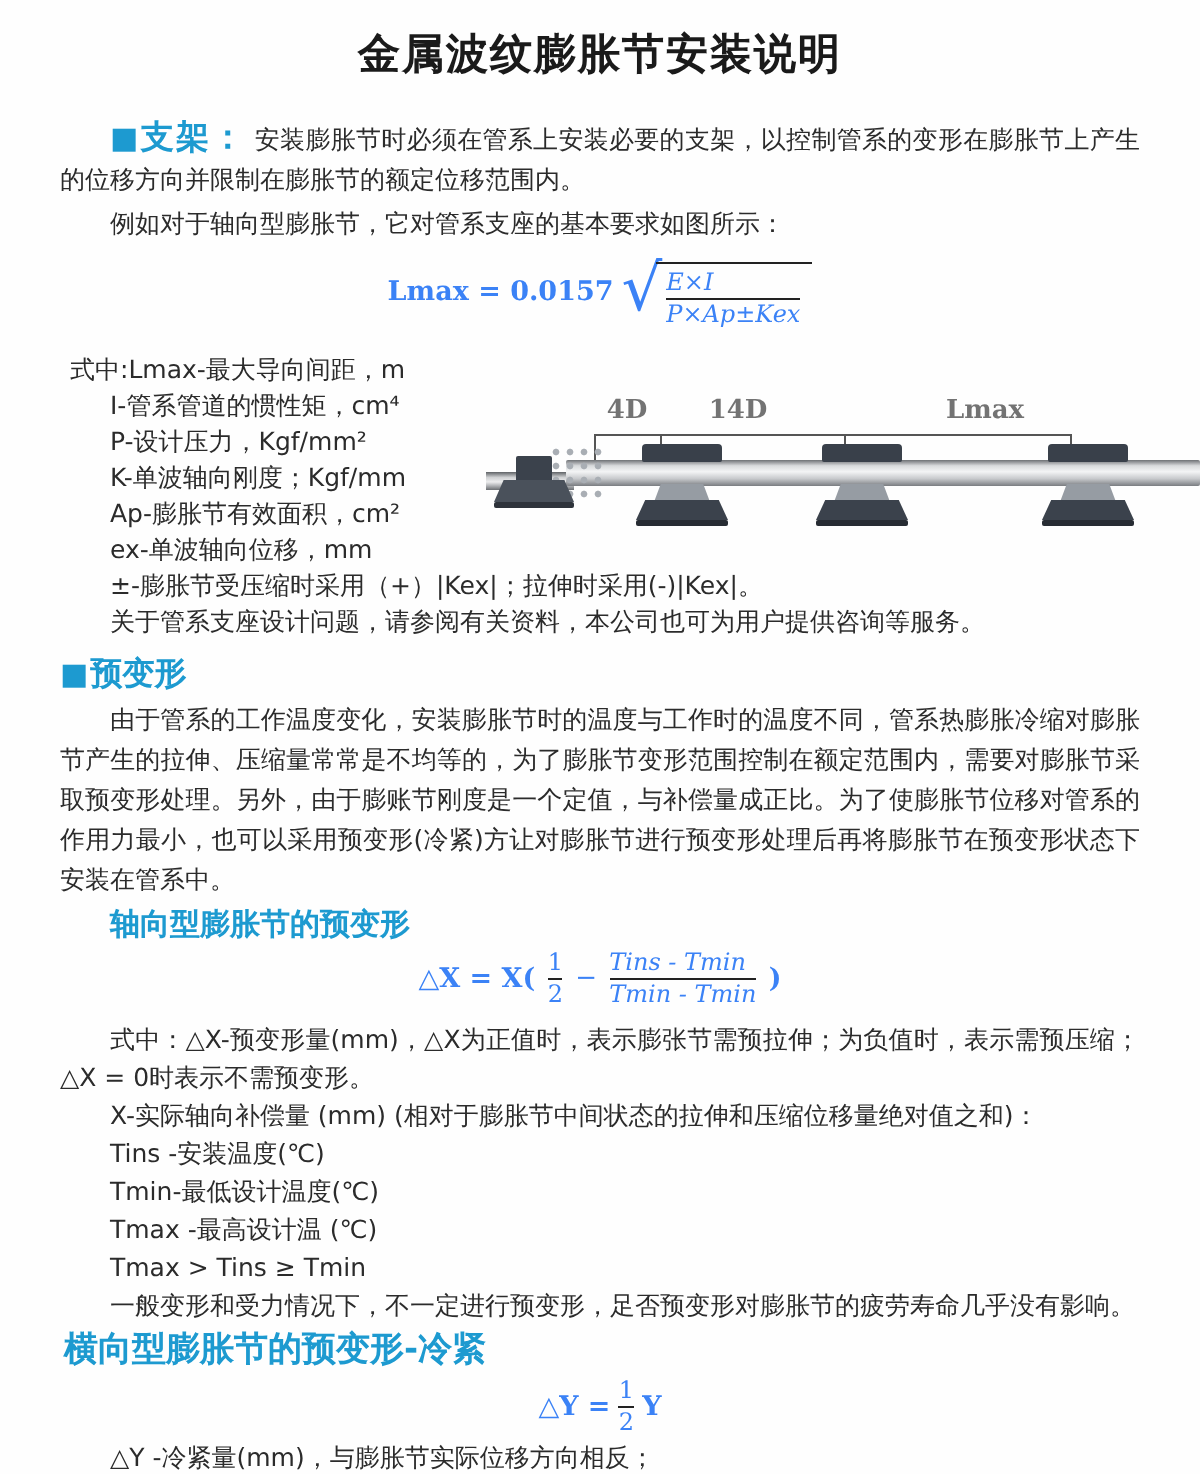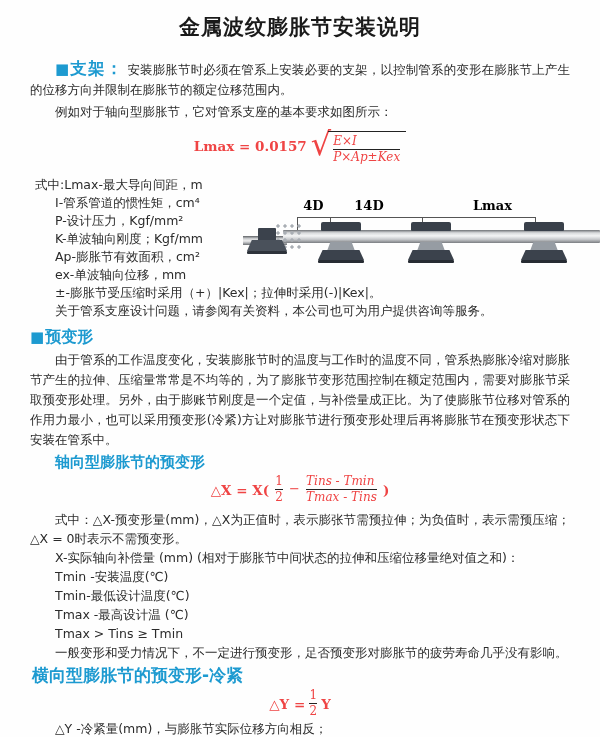--- a/index.html
+++ b/index.html
@@ -12,21 +12,21 @@
     margin:12px 0 0;text-align:center;font-size:21px;line-height:30px;
     font-weight:bold;color:#1a1a1a;letter-spacing:1px;
   }
   .accent{color:#1d9ad0;}
   .body-text{font-size:12.5px;}
   .p-support{margin:17px 30px 0;line-height:20px;text-indent:25px;text-align:justify;}
   .sq-marker{font-size:15px;font-style:normal;margin-right:1px;}
   .sec-head{font-size:16.5px;font-weight:bold;letter-spacing:1px;}
   .p-example{margin:2px 30px 0;line-height:19px;text-indent:25px;}
   
-  .formula{text-align:center;font-family:"DejaVu Serif","Liberation Serif",serif;color:#ef4444;}
+  .formula{text-align:center;font-family:"DejaVu Serif","Liberation Serif",serif;color:#3b82f6;}
   .formula1{margin-top:6px;height:34px;}
   .f-lhs{font-weight:bold;font-size:13.5px;vertical-align:middle;}
   .sqrt{display:inline-flex;align-items:flex-start;vertical-align:middle;margin-left:4px;}
   .sqrt-sym{font-size:32px;line-height:34px;font-weight:400;margin-right:-3px;}
   .sqrt-body{border-top:1.6px solid #222;margin-top:4px;padding:2px 6px 0 5px;}
   .frac{display:inline-flex;flex-direction:column;text-align:left;vertical-align:middle;line-height:1.25;font-size:12px;}
   .frac .den{border-top:1px solid #222;}
   .it{font-style:italic;}
   .formula2{margin-top:2px;height:34px;font-size:13px;}
   .formula2 .frac{padding:0 2px;}
@@ -38,21 +38,21 @@
   
   .h-preform{margin:6px 0 0 30px;font-size:16px;line-height:22px;font-weight:bold;}
   .p-preform{margin:2px 30px 0;line-height:20px;text-indent:25px;text-align:justify;}
   .h-axial{margin:2px 0 0 55px;font-size:15px;line-height:20px;font-weight:bold;}
   .p-note0{margin:2px 30px 0;line-height:19.2px;text-indent:25px;text-align:justify;}
   .note-line{margin-left:55px;line-height:19px;font-size:12.5px;}
   .h-lateral{margin:2px 0 0 32px;font-size:17px;line-height:22px;font-weight:bold;}
   .p-last{margin:4px 30px 0 55px;line-height:18px;font-size:12.5px;}
   
   .diagram{position:absolute;left:243px;top:190px;width:357px;height:100px;z-index:1;}
-  .dim-label{position:absolute;top:8px;text-align:center;font-family:"DejaVu Serif","Liberation Serif",serif;font-weight:bold;font-size:13px;color:#000000;}
+  .dim-label{position:absolute;top:8px;text-align:center;font-family:"DejaVu Serif","Liberation Serif",serif;font-weight:bold;font-size:13px;color:#737373;}
   .lbl-4d{left:54px;width:33px;}
   .lbl-14d{left:80px;width:92px;}
   .lbl-lmax{left:193px;width:113px;}
   .dim-line{position:absolute;top:27px;left:54px;width:238px;border-top:1px solid #555;}
   .tick{position:absolute;top:27px;width:1px;height:14px;background:#555;}
   .tk0{left:54px;}.tk1{left:87px;}.tk2{left:179px;}.tk3{left:292px;}
   .pipe-main{position:absolute;left:40px;top:40px;width:317px;height:13px;border-radius:1px;
     background:linear-gradient(#6e7175,#d8dadc 22%,#f3f4f5 45%,#c7c9cc 72%,#7a7d81);}
   .pipe-stub{position:absolute;left:0;top:46px;width:44px;height:9px;
     background:linear-gradient(#5f6266,#cfd1d3 30%,#ededee 55%,#b5b7ba 75%,#6b6e72);}
@@ -148,28 +148,28 @@
 
 <div class="formula formula2">
   <span class="f-lhs">△X = X(</span>
   <span class="frac">
       <span class="num">1</span>
       <span class="den">2</span>
     </span>
   <span>−</span>
   <span class="frac it">
       <span class="num">Tins - Tmin</span>
-      <span class="den">Tmax - Tins</span>
+      <span class="den">Tmin - Tmin</span>
     </span>
   <span class="f-lhs">)</span>
 </div>
 
 <p class="p-note0 body-text">式中：△X-预变形量(mm)，△X为正值时，表示膨张节需预拉伸；为负值时，表示需预压缩；△X = 0时表示不需预变形。</p>
 <div class="note-line">X-实际轴向补偿量 (mm) (相对于膨胀节中间状态的拉伸和压缩位移量绝对值之和)：</div>
-<div class="note-line">Tmin -安装温度(℃)</div>
+<div class="note-line">Tins -安装温度(℃)</div>
 <div class="note-line">Tmin-最低设计温度(℃)</div>
 <div class="note-line">Tmax -最高设计温 (℃)</div>
 <div class="note-line">Tmax &gt; Tins ≥ Tmin</div>
 <div class="note-line">一般变形和受力情况下，不一定进行预变形，足否预变形对膨胀节的疲劳寿命几乎没有影响。</div>
 
 <h2 class="h-lateral accent">横向型膨胀节的预变形-冷紧</h2>
 
 <div class="formula formula3">
   <span class="f-lhs">△Y =</span>
   <span class="frac">

